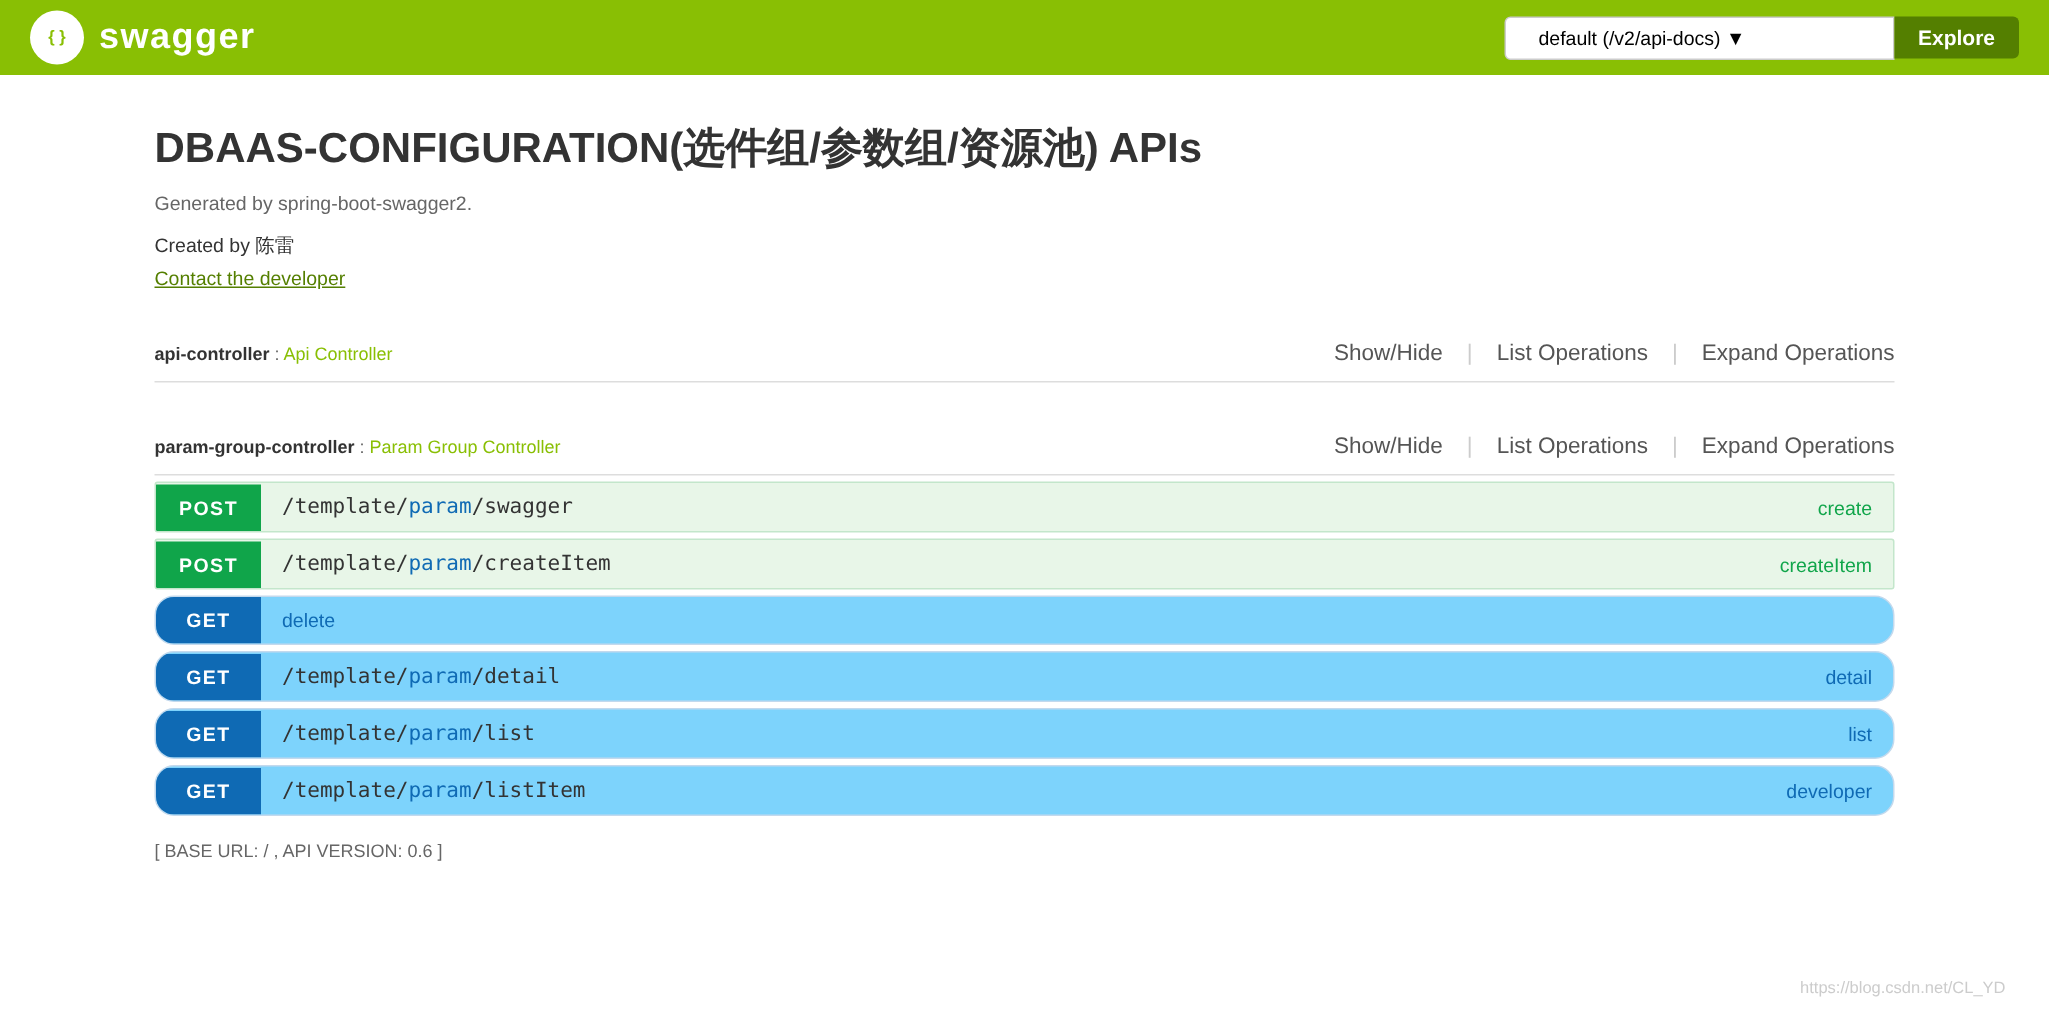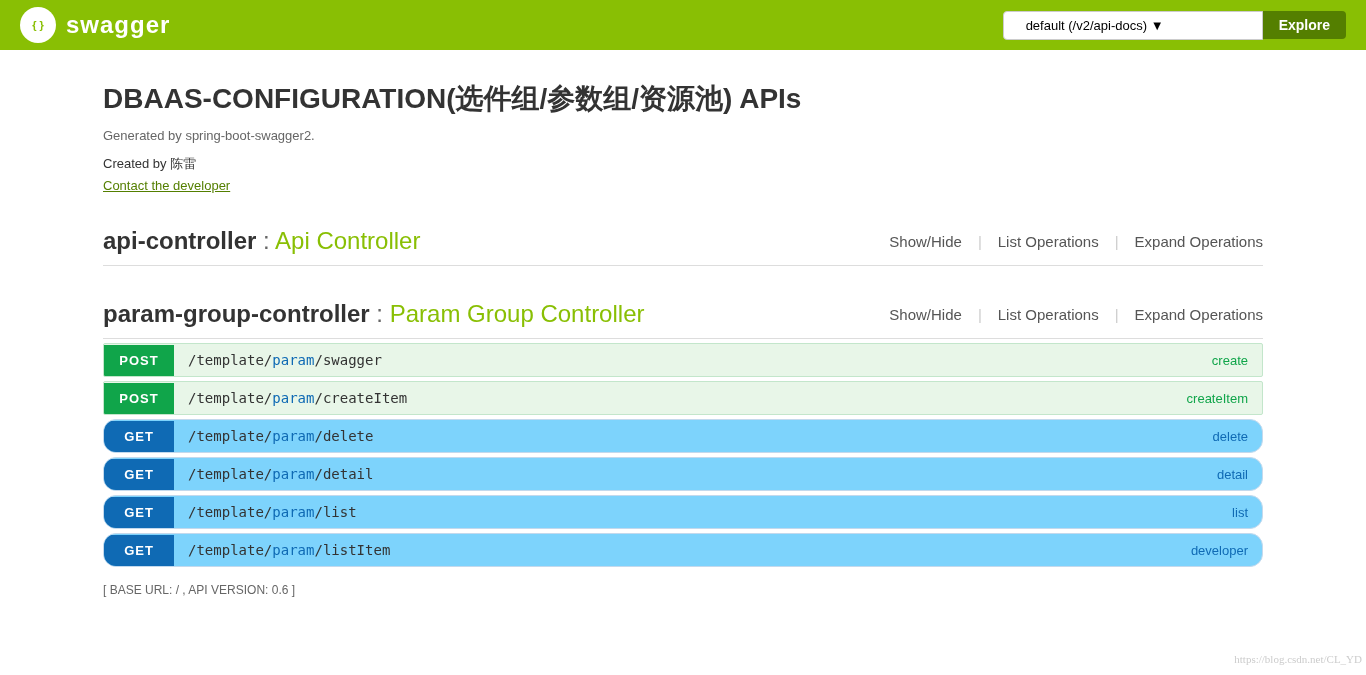--- a/index.html
+++ b/index.html
@@ -91,21 +91,21 @@
       margin-top: 24px;
     }
     .controller-header {
       display: flex;
       align-items: center;
       justify-content: space-between;
       padding: 10px 0;
       border-bottom: 1px solid #ddd;
     }
     .controller-title {
-      font-size: 24px;
+      font-size: 12px;
       color: #666;
     }
     .controller-title strong {
       color: #333;
     }
     .controller-title .ctrl-name {
       color: #333;
       font-weight: bold;
     }
     .controller-title .ctrl-desc {
@@ -171,24 +171,23 @@
       background: #f5f5f5;
       border-top: 1px solid #e0e0e0;
       padding: 10px 20px;
       font-size: 11px;
       color: #999;
       text-align: left;
     }
     .watermark {
       position: fixed;
       bottom: 10px;
-      right: 4px;
+      right: 29px;
       font-size: 11px;
       color: #ccc;
-      font-family: Liberation Serif, serif;
     }
   </style>
 </head>
 <body>
 
 <header class="header">
   <div class="header-left">
     <div class="swagger-logo">
       <span>{ }</span>
     </div>
@@ -248,21 +247,20 @@
           <div class="api-path"><span>/template/</span><span style="color:#0f6ab4">param</span><span>/swagger</span></div>
           <div class="api-desc">create</div>
         </div>
         <div class="api-row post-row">
           <div class="method-badge post">POST</div>
           <div class="api-path"><span>/template/</span><span style="color:#0f6ab4">param</span><span>/createItem</span></div>
           <div class="api-desc">createItem</div>
         </div>
         <div class="api-row get-row">
           <div class="method-badge get">GET</div>
-          <div class="api-path"><span>/template/</span><span style="color:#0f6ab4">param</span><span>/delete</span></div>
           <div class="api-desc">delete</div>
         </div>
         <div class="api-row get-row">
           <div class="method-badge get">GET</div>
           <div class="api-path"><span>/template/</span><span style="color:#0f6ab4">param</span><span>/detail</span></div>
           <div class="api-desc">detail</div>
         </div>
         <div class="api-row get-row">
           <div class="method-badge get">GET</div>
           <div class="api-path"><span>/template/</span><span style="color:#0f6ab4">param</span><span>/list</span></div>

